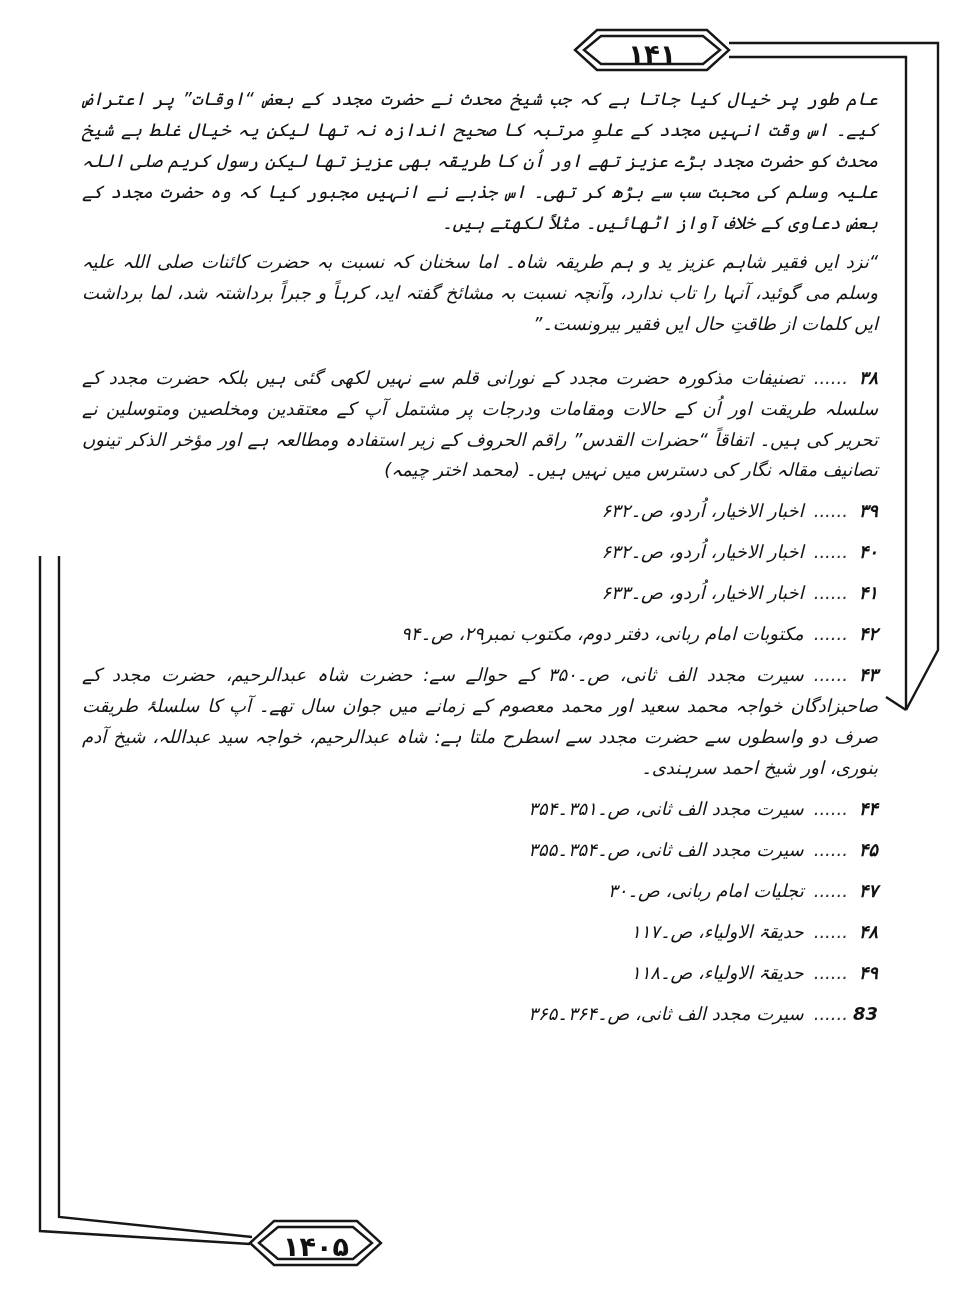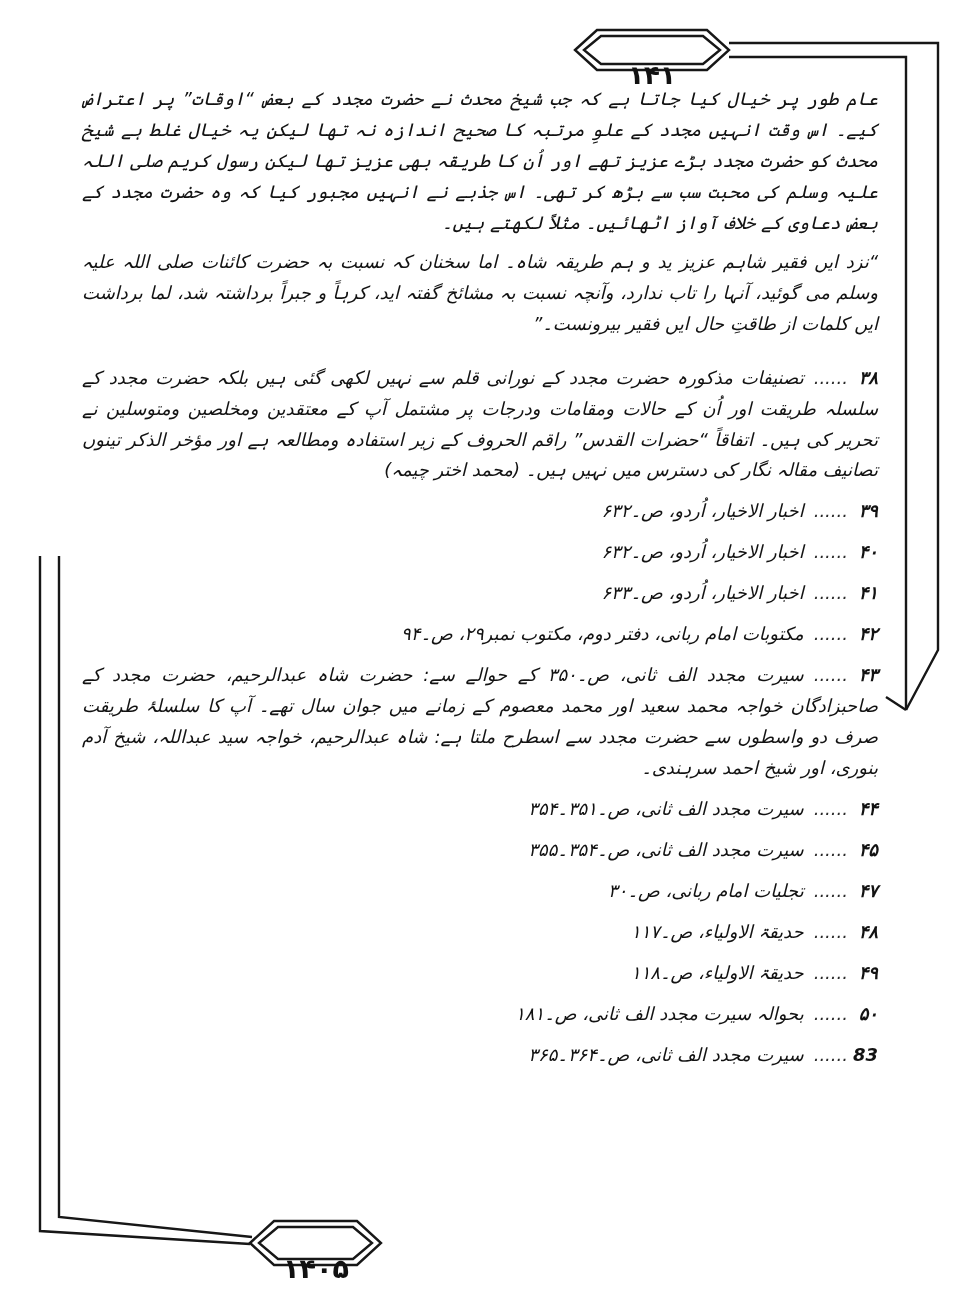--- a/index.html
+++ b/index.html
@@ -20,26 +20,25 @@
   .ornament {
     position: absolute;
     inset: 0;
     width: 960px;
     height: 1289px;
     pointer-events: none;
   }
   .cartouche-num {
     position: absolute;
     display: flex;
-    align-items: flex-start;
+    align-items: flex-end;
     justify-content: center;
     font-weight: bold;
     color: #111;
     letter-spacing: 2px;
-    margin-top: 29px;
   }
   .cartouche-num.top {
     left: 575px;
     top: 31px;
     width: 154px;
     height: 38px;
     font-size: 26px;
   }
   .cartouche-num.bottom {
     left: 251px;
@@ -140,21 +139,20 @@
 
       <div class="ref"><span class="num">۴۵</span><span class="dots">......</span><span class="txt">سیرت مجدد الف ثانی، ص۔۳۵۴۔۳۵۵</span></div>
 
 
       <div class="ref"><span class="num">۴۷</span><span class="dots">......</span><span class="txt">تجلیات امام ربانی، ص۔۳۰</span></div>
 
       <div class="ref"><span class="num">۴۸</span><span class="dots">......</span><span class="txt">حدیقۃ الاولیاء، ص۔۱۱۷</span></div>
 
       <div class="ref"><span class="num">۴۹</span><span class="dots">......</span><span class="txt">حدیقۃ الاولیاء، ص۔۱۱۸</span></div>
 
-      <div class="ref"><span class="num">۵۰</span><span class="dots">......</span><span class="txt">بحوالہ سیرت مجدد الف ثانی، ص۔۱۸۱</span></div>
 
 
       <div class="ref"><span class="num">83</span><span class="dots">......</span><span class="txt">سیرت مجدد الف ثانی، ص۔۳۶۴۔۳۶۵</span></div>
 
     </div>
   </div>
 
 </div>
 
 </body></html>

